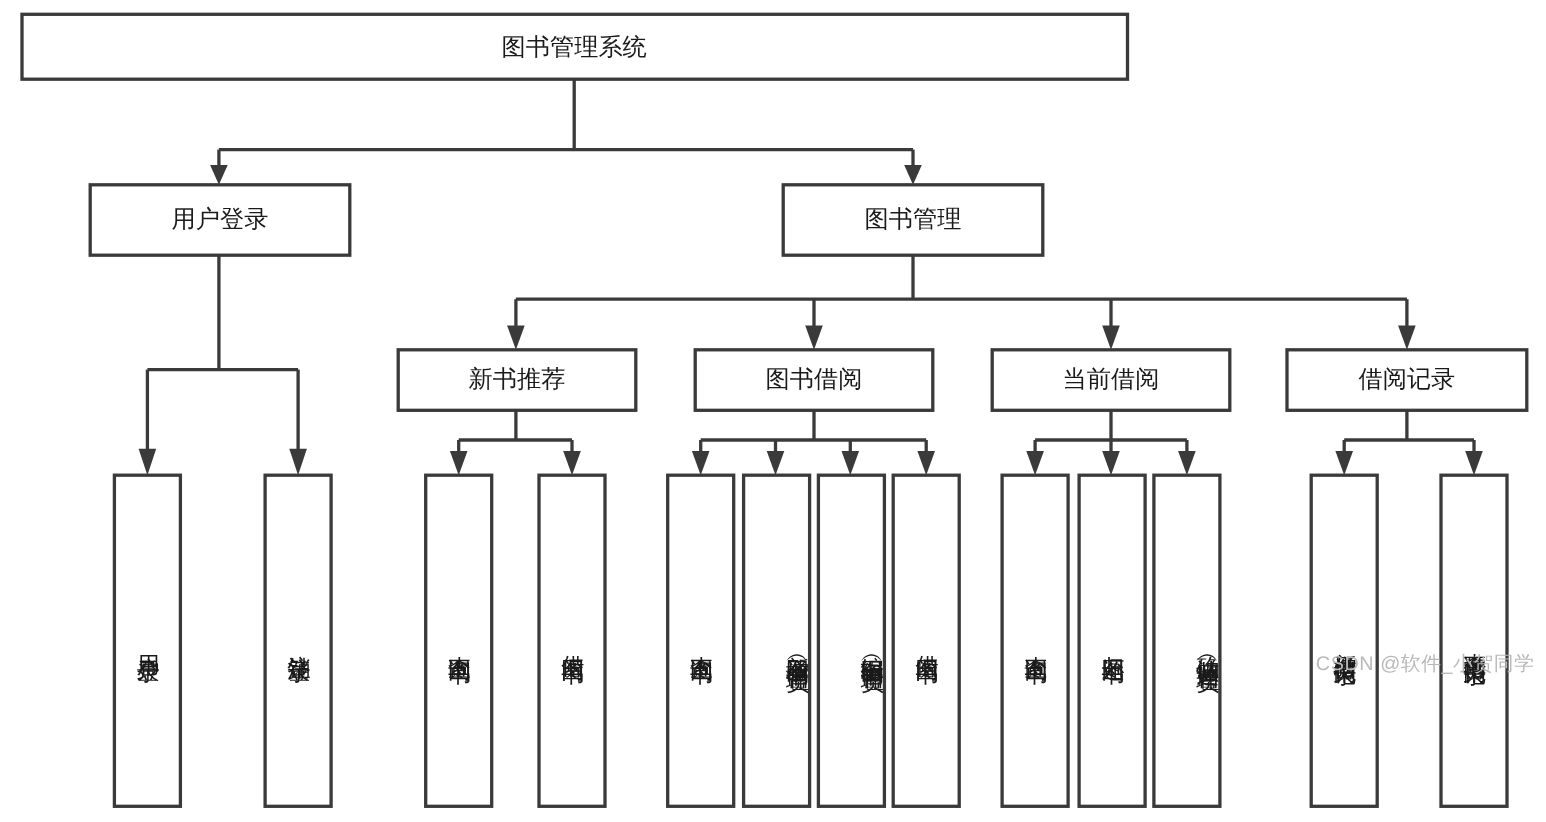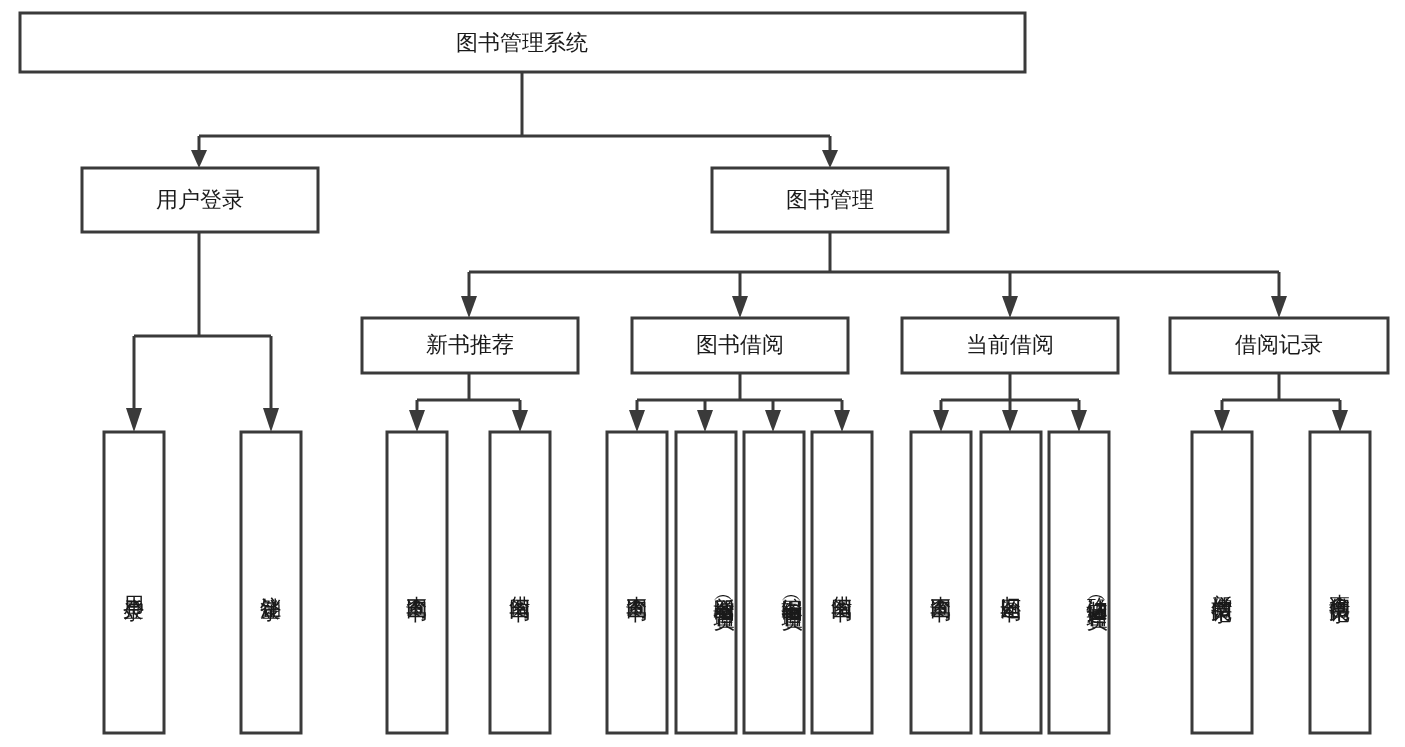--- a/index.html
+++ b/index.html
@@ -210,13 +210,14 @@
   <div class="leaf-label" style="left:744px; top:432px; width:60px; height:301px; align-items:flex-start; padding-top:6px;">编辑图书（管理员）</div>
   <div class="leaf-label" style="left:812px; top:432px; width:60px; height:301px;">借阅图书</div>
 
   <div class="leaf-label" style="left:911px; top:432px; width:60px; height:301px;">查询图书</div>
   <div class="leaf-label" style="left:981px; top:432px; width:60px; height:301px;">归还图书</div>
   <div class="leaf-label" style="left:1049px; top:432px; width:60px; height:301px; align-items:flex-start; padding-top:6px;">确认归还（管理员）</div>
 
   <div class="leaf-label" style="left:1192px; top:432px; width:60px; height:301px;">新增借阅记录</div>
   <div class="leaf-label" style="left:1310px; top:432px; width:60px; height:301px;">查询借阅记录</div>
 
+  <div class="watermark">CSDN @软件_小贺同学</div>
 </div>
 
 </body></html>

